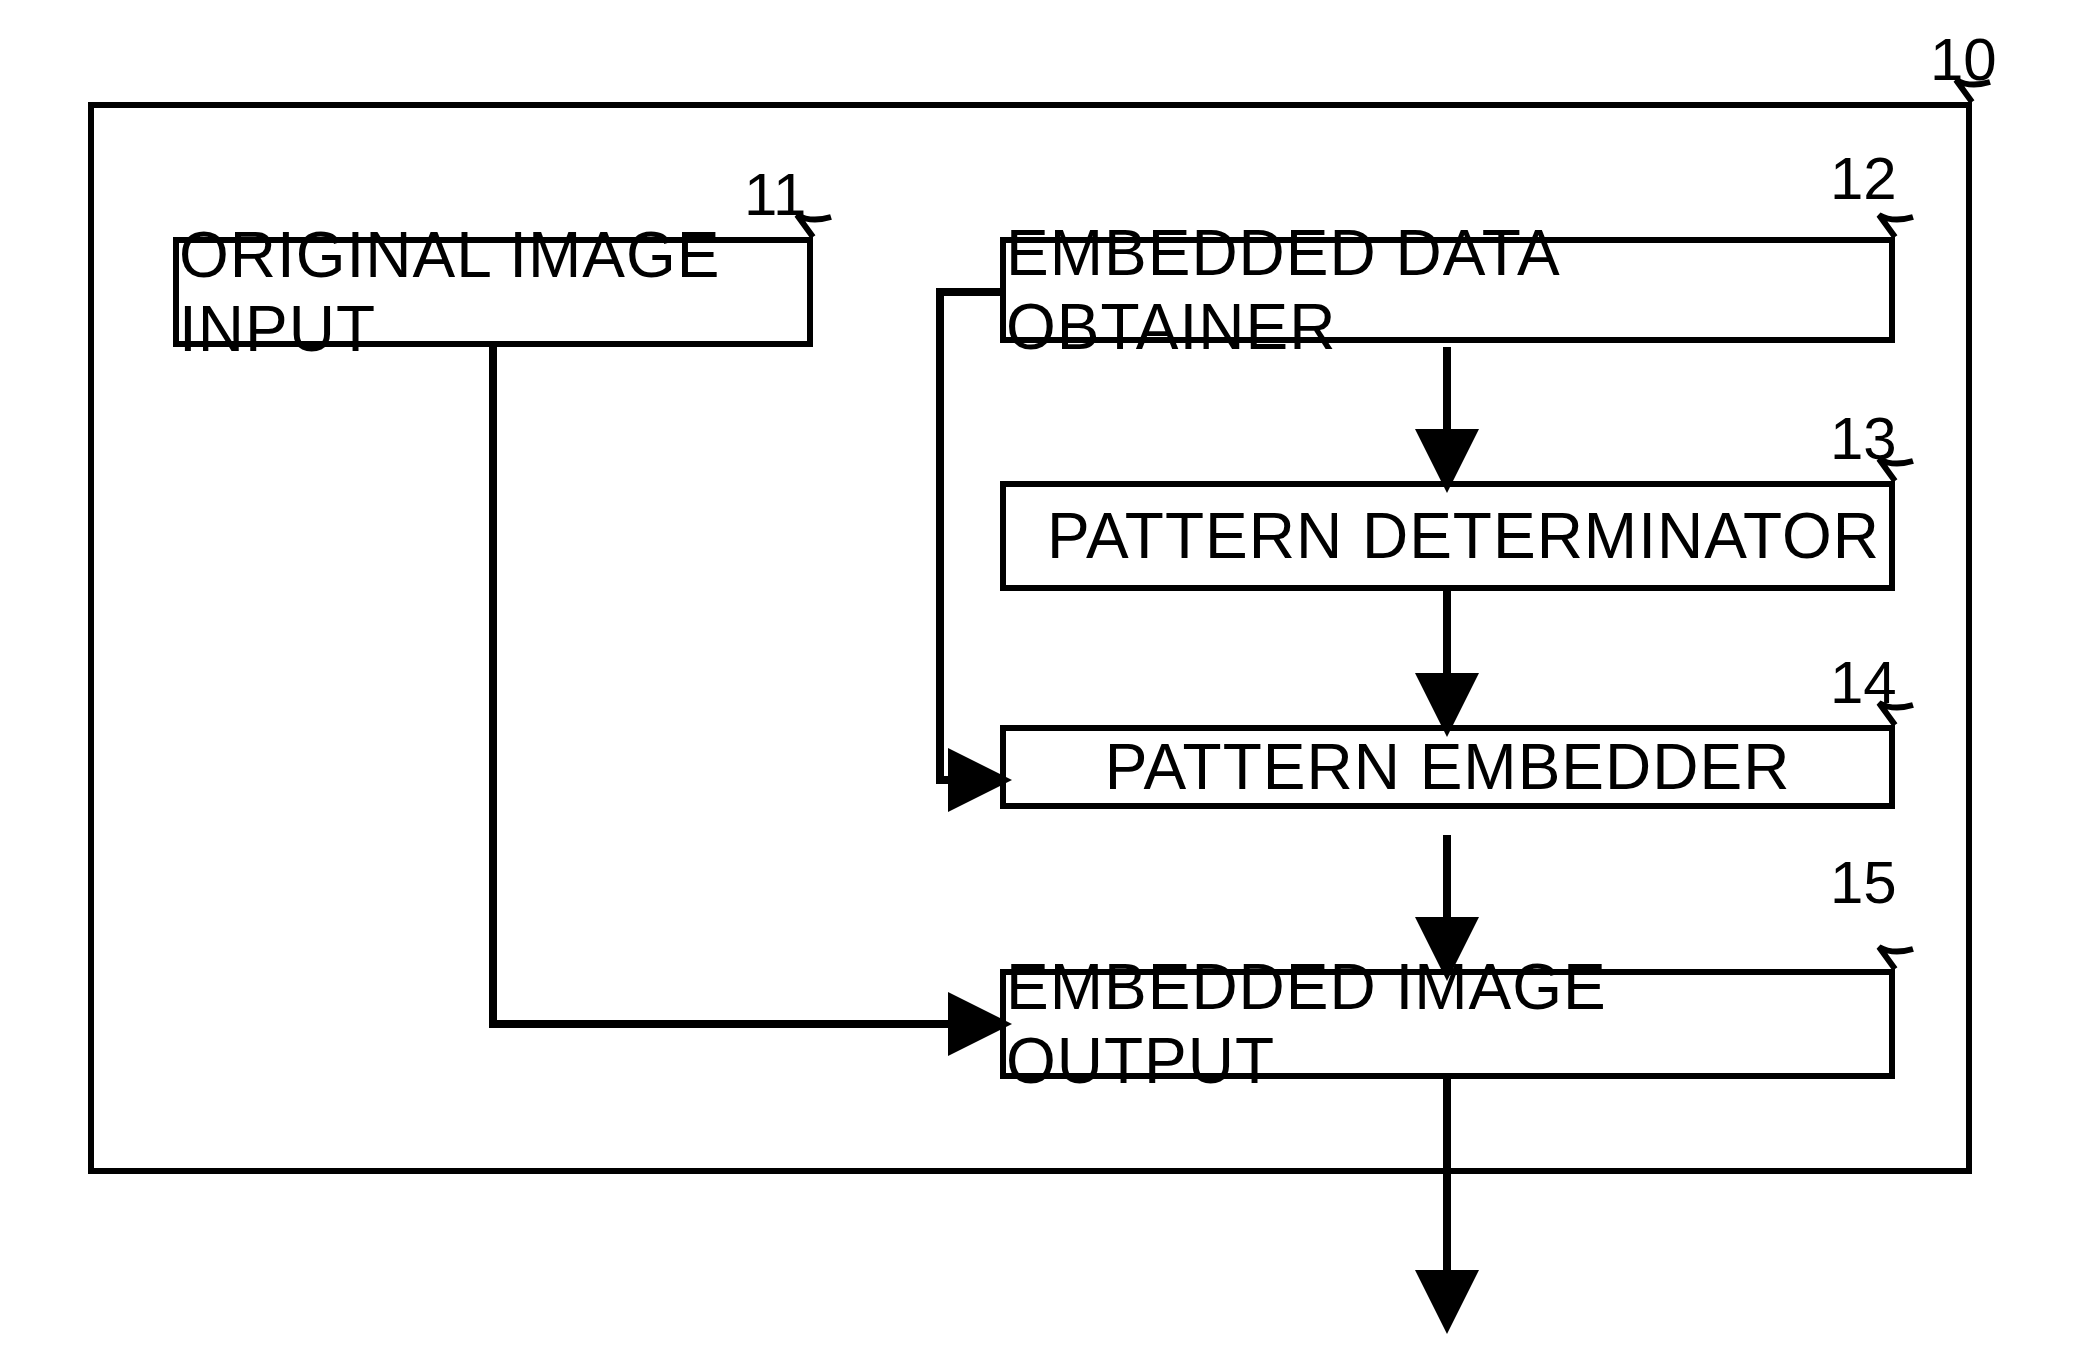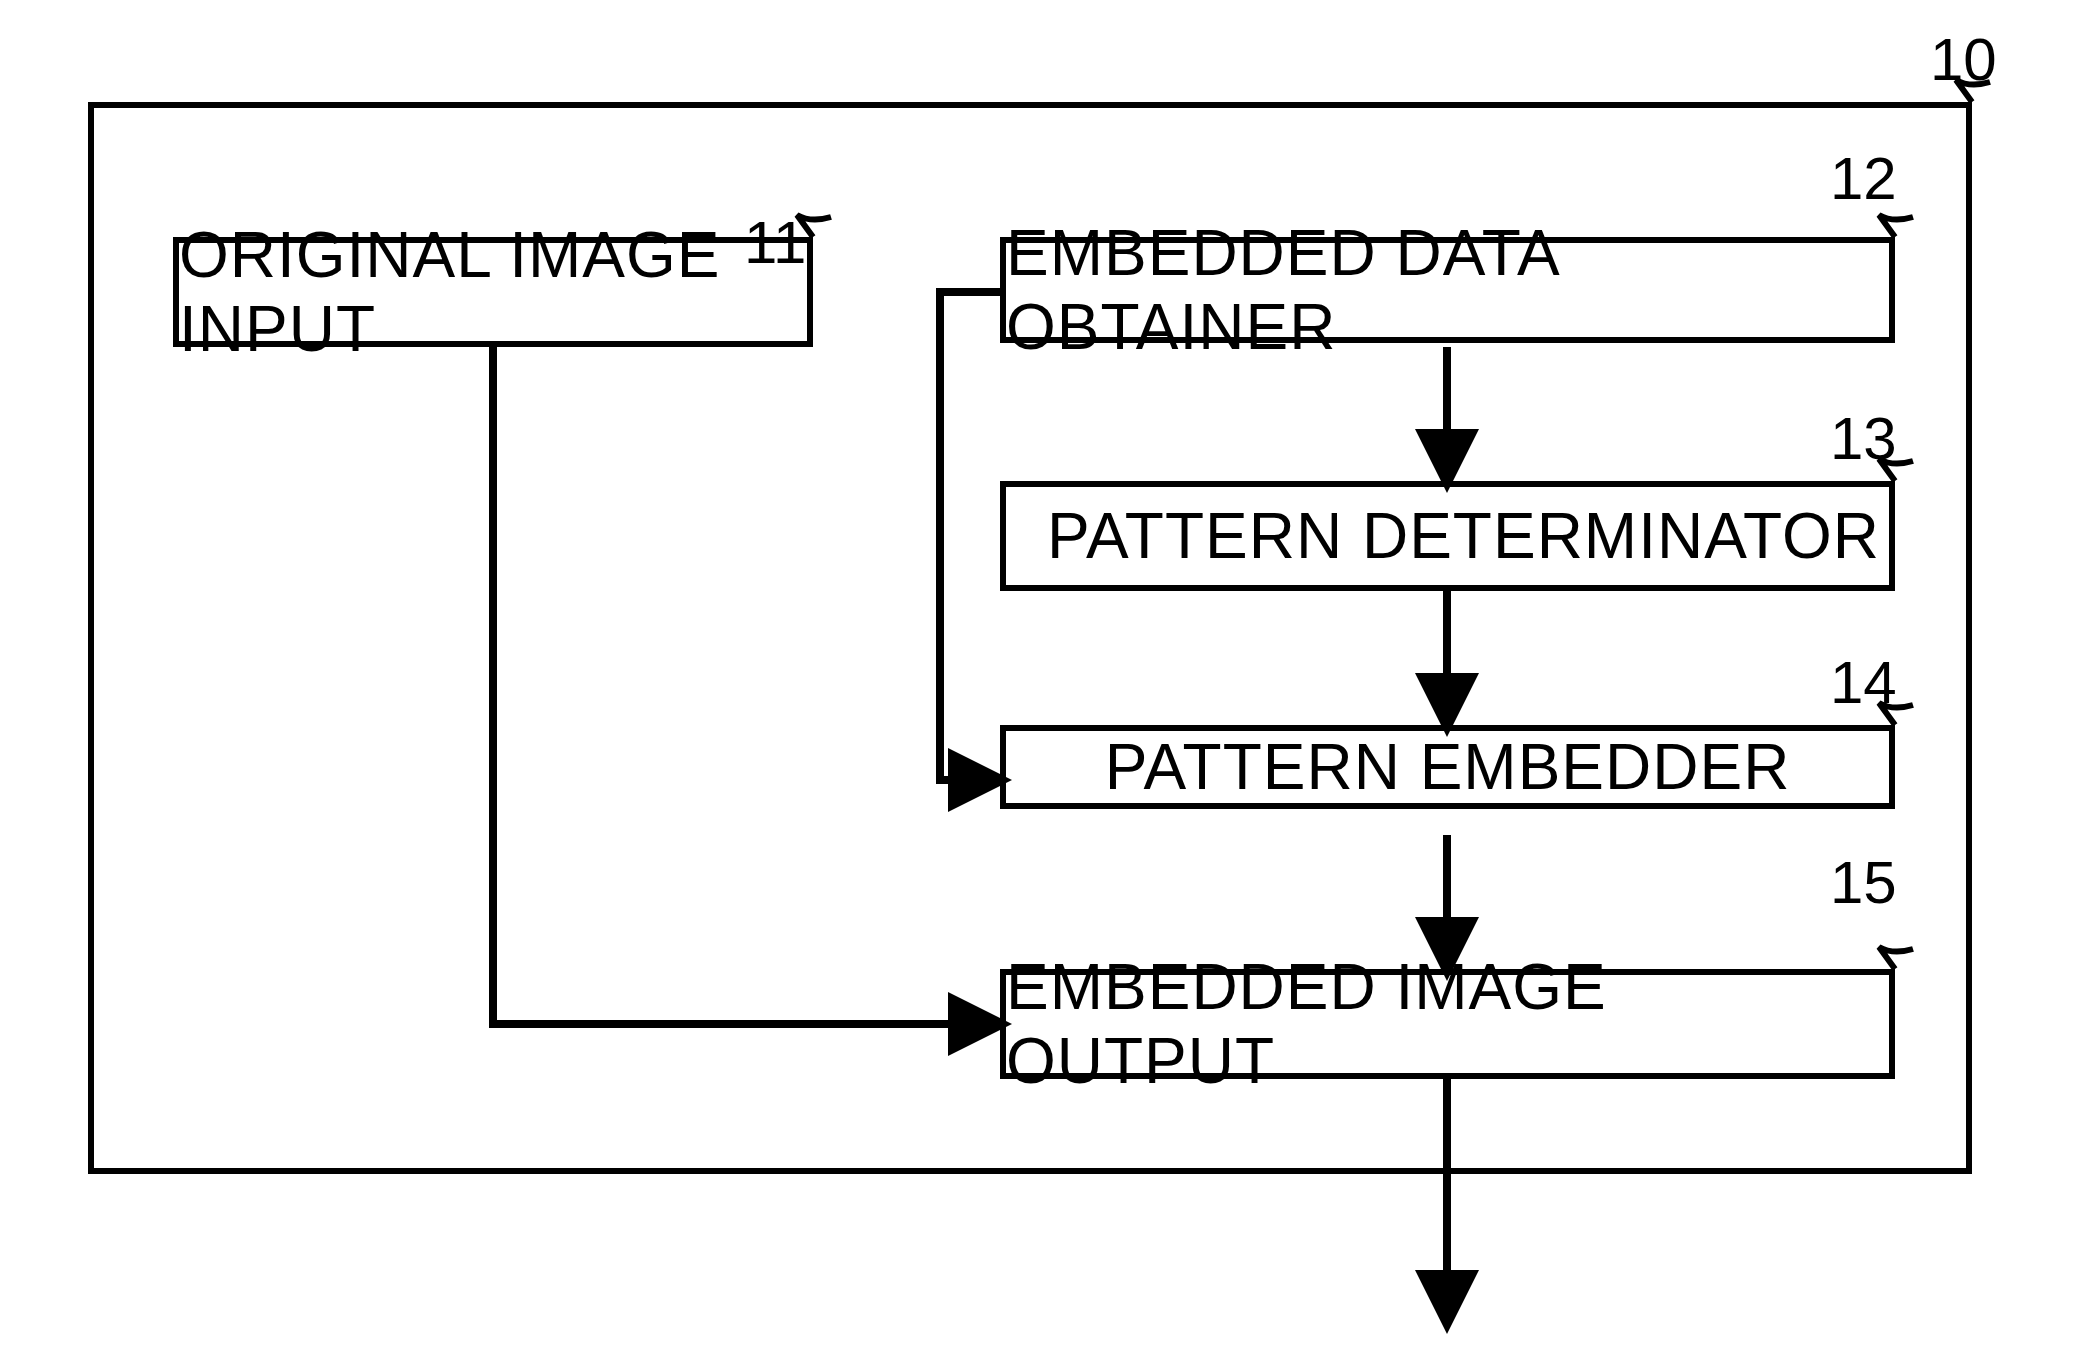--- a/index.html
+++ b/index.html
@@ -53,21 +53,21 @@
   <div class="outer-box" style="left:88px; top:102px; width:1884px; height:1072px;"></div>
 
   <div class="ref-label" style="left:1930px; top:25px;">10</div>
   <svg class="connectors">
     <path d="M 1972 102 L 1956 80 Q 1970 88 1990 82" stroke="#000" stroke-width="6" fill="none"></path>
   </svg>
 
   <div class="block" style="left:173px; top:237px; width:640px; height:110px;">
     <span>ORIGINAL IMAGE INPUT</span>
   </div>
-  <div class="ref-label" style="left:744px; top:160px;margin-top:48px;">11</div>
+  <div class="ref-label" style="left:744px; top:160px;">11</div>
 
   <div class="block" style="left:1000px; top:237px; width:895px; height:106px;">
     <span>EMBEDDED DATA OBTAINER</span>
   </div>
   <div class="ref-label" style="left:1830px; top:144px;">12</div>
 
   <div class="block" style="left:1000px; top:481px; width:895px; height:110px;padding-left:32px;">
     <span>PATTERN DETERMINATOR</span>
   </div>
   <div class="ref-label" style="left:1830px; top:404px;">13</div>

